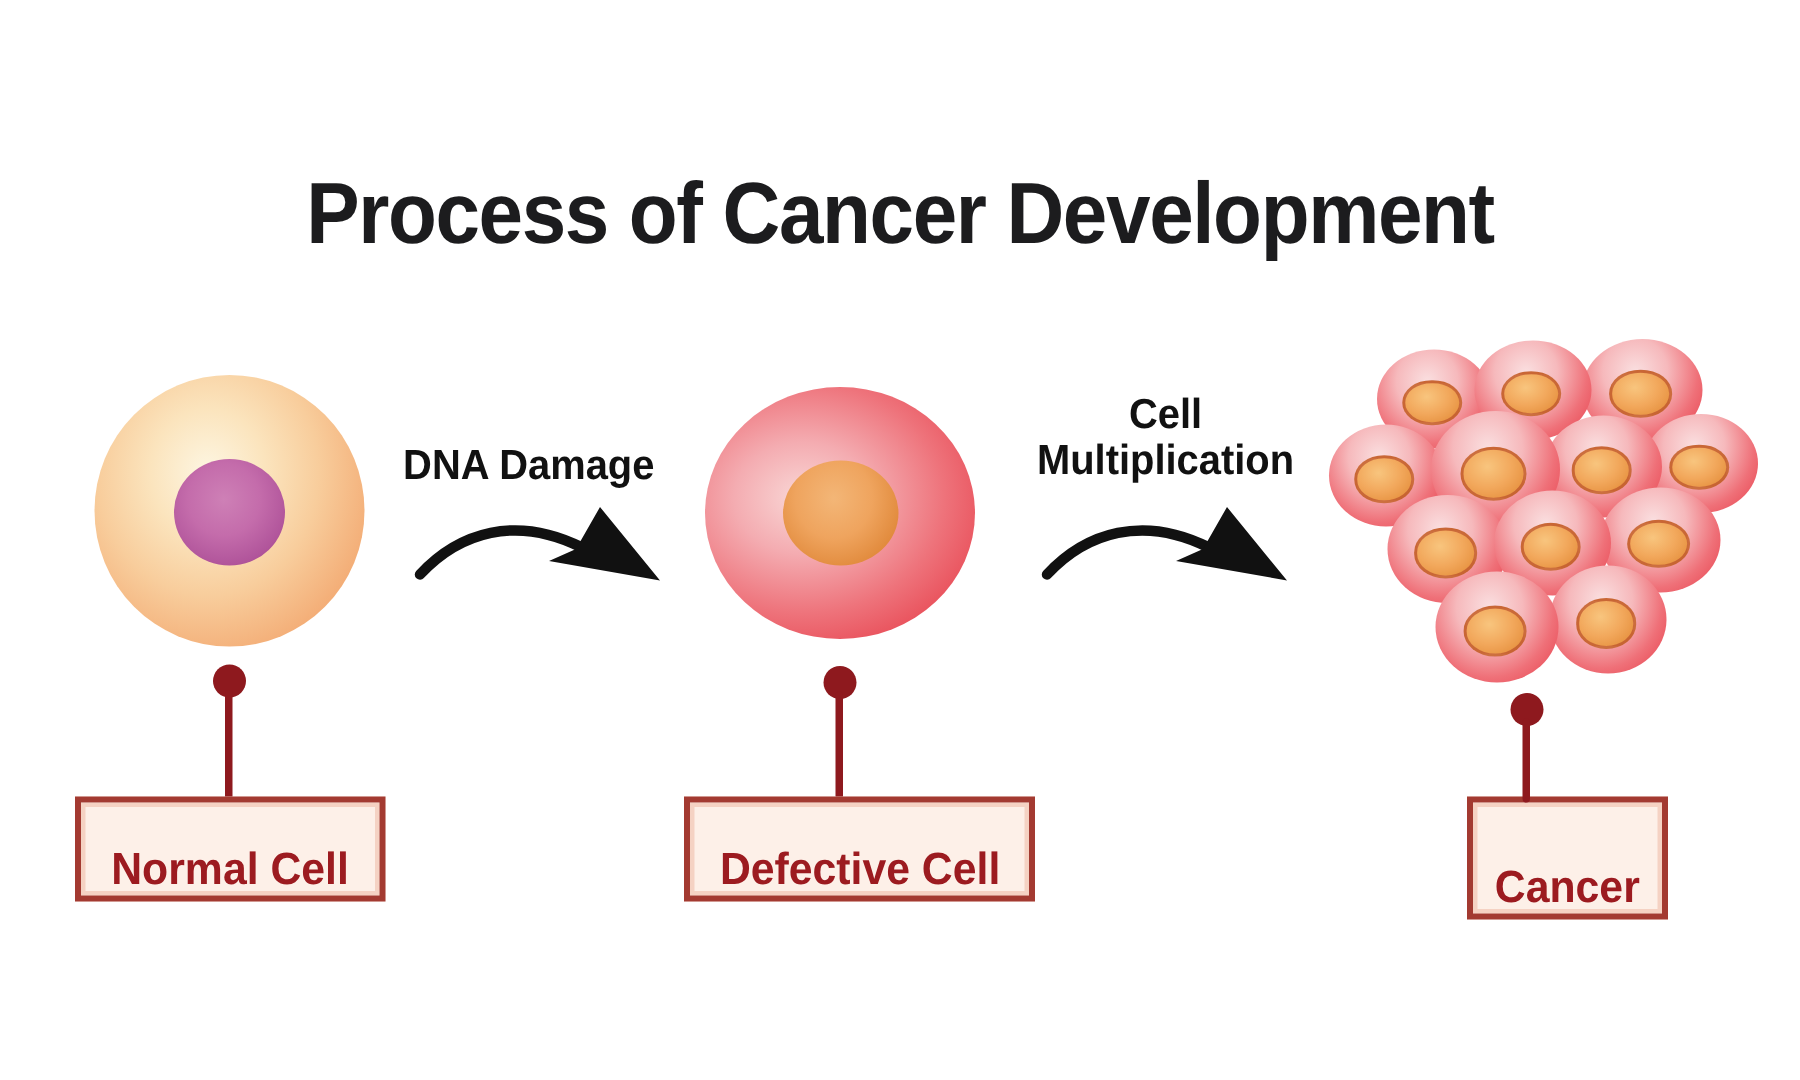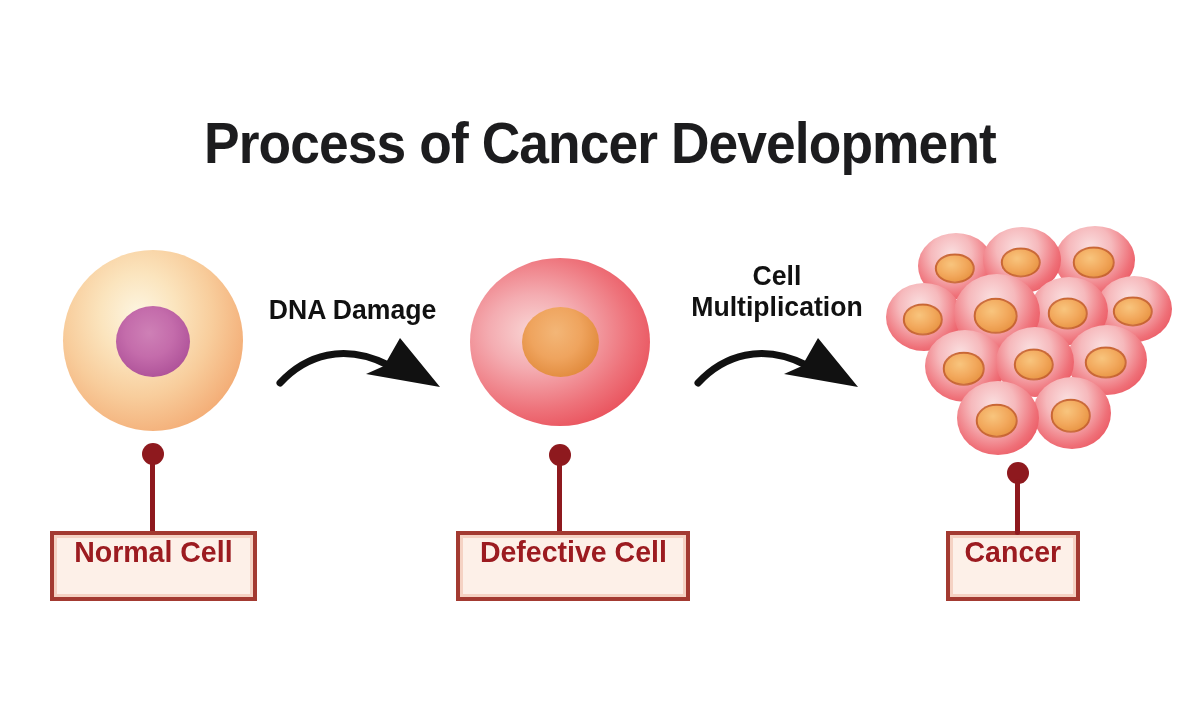--- a/index.html
+++ b/index.html
@@ -70,21 +70,21 @@
   .arrow-svg path.curve{fill:none;stroke:var(--annotation_text);stroke-width:7;stroke-linecap:round;}
   .arrow-svg path.head{fill:var(--annotation_text);stroke:none;}
   
   .pin-head{position:absolute;width:22px;height:22px;border-radius:50%;background:var(--pin);}
   .pin-stem{position:absolute;width:5px;border-radius:3px;background:var(--pin);}
   .caption-box{
     position:absolute;box-sizing:border-box;
     border:4px solid var(--box_border);
     background:var(--box_fill);
     box-shadow:inset 0 0 0 3px var(--box_inner_edge);
-    display:flex;align-items:flex-start;justify-content:center;
+    display:flex;align-items:flex-end;justify-content:center;
   }
   .caption-box span{
     font-size:30px;font-weight:700;color:var(--caption_text);
     transform:scaleX(0.95);white-space:nowrap;display:inline-block;
   }
 </style>
 </head>
 <body>
 
 <div id="stage">
@@ -154,17 +154,17 @@
       </div>
     <div class="ccell" style="left:957px;top:381px;width:82px;height:74px;z-index:6">
         <i class="cnuc"></i>
       </div>
     <div class="ccell" style="left:1033px;top:377px;width:78px;height:72px;z-index:5">
         <i class="cnuc"></i>
       </div>
   </div>
   <div class="pin-head" style="left:1007px;top:462px;z-index:7"></div>
   <div class="pin-stem" style="left:1015px;top:479px;height:56px;z-index:7"></div>
-  <div class="caption-box" style="left:946px;top:531px;width:134px;height:70px">
+  <div class="caption-box" style="left:978px;top:531px;width:134px;height:82px">
     <span>Cancer</span>
   </div>
 
 </div>
 
 </body></html>

